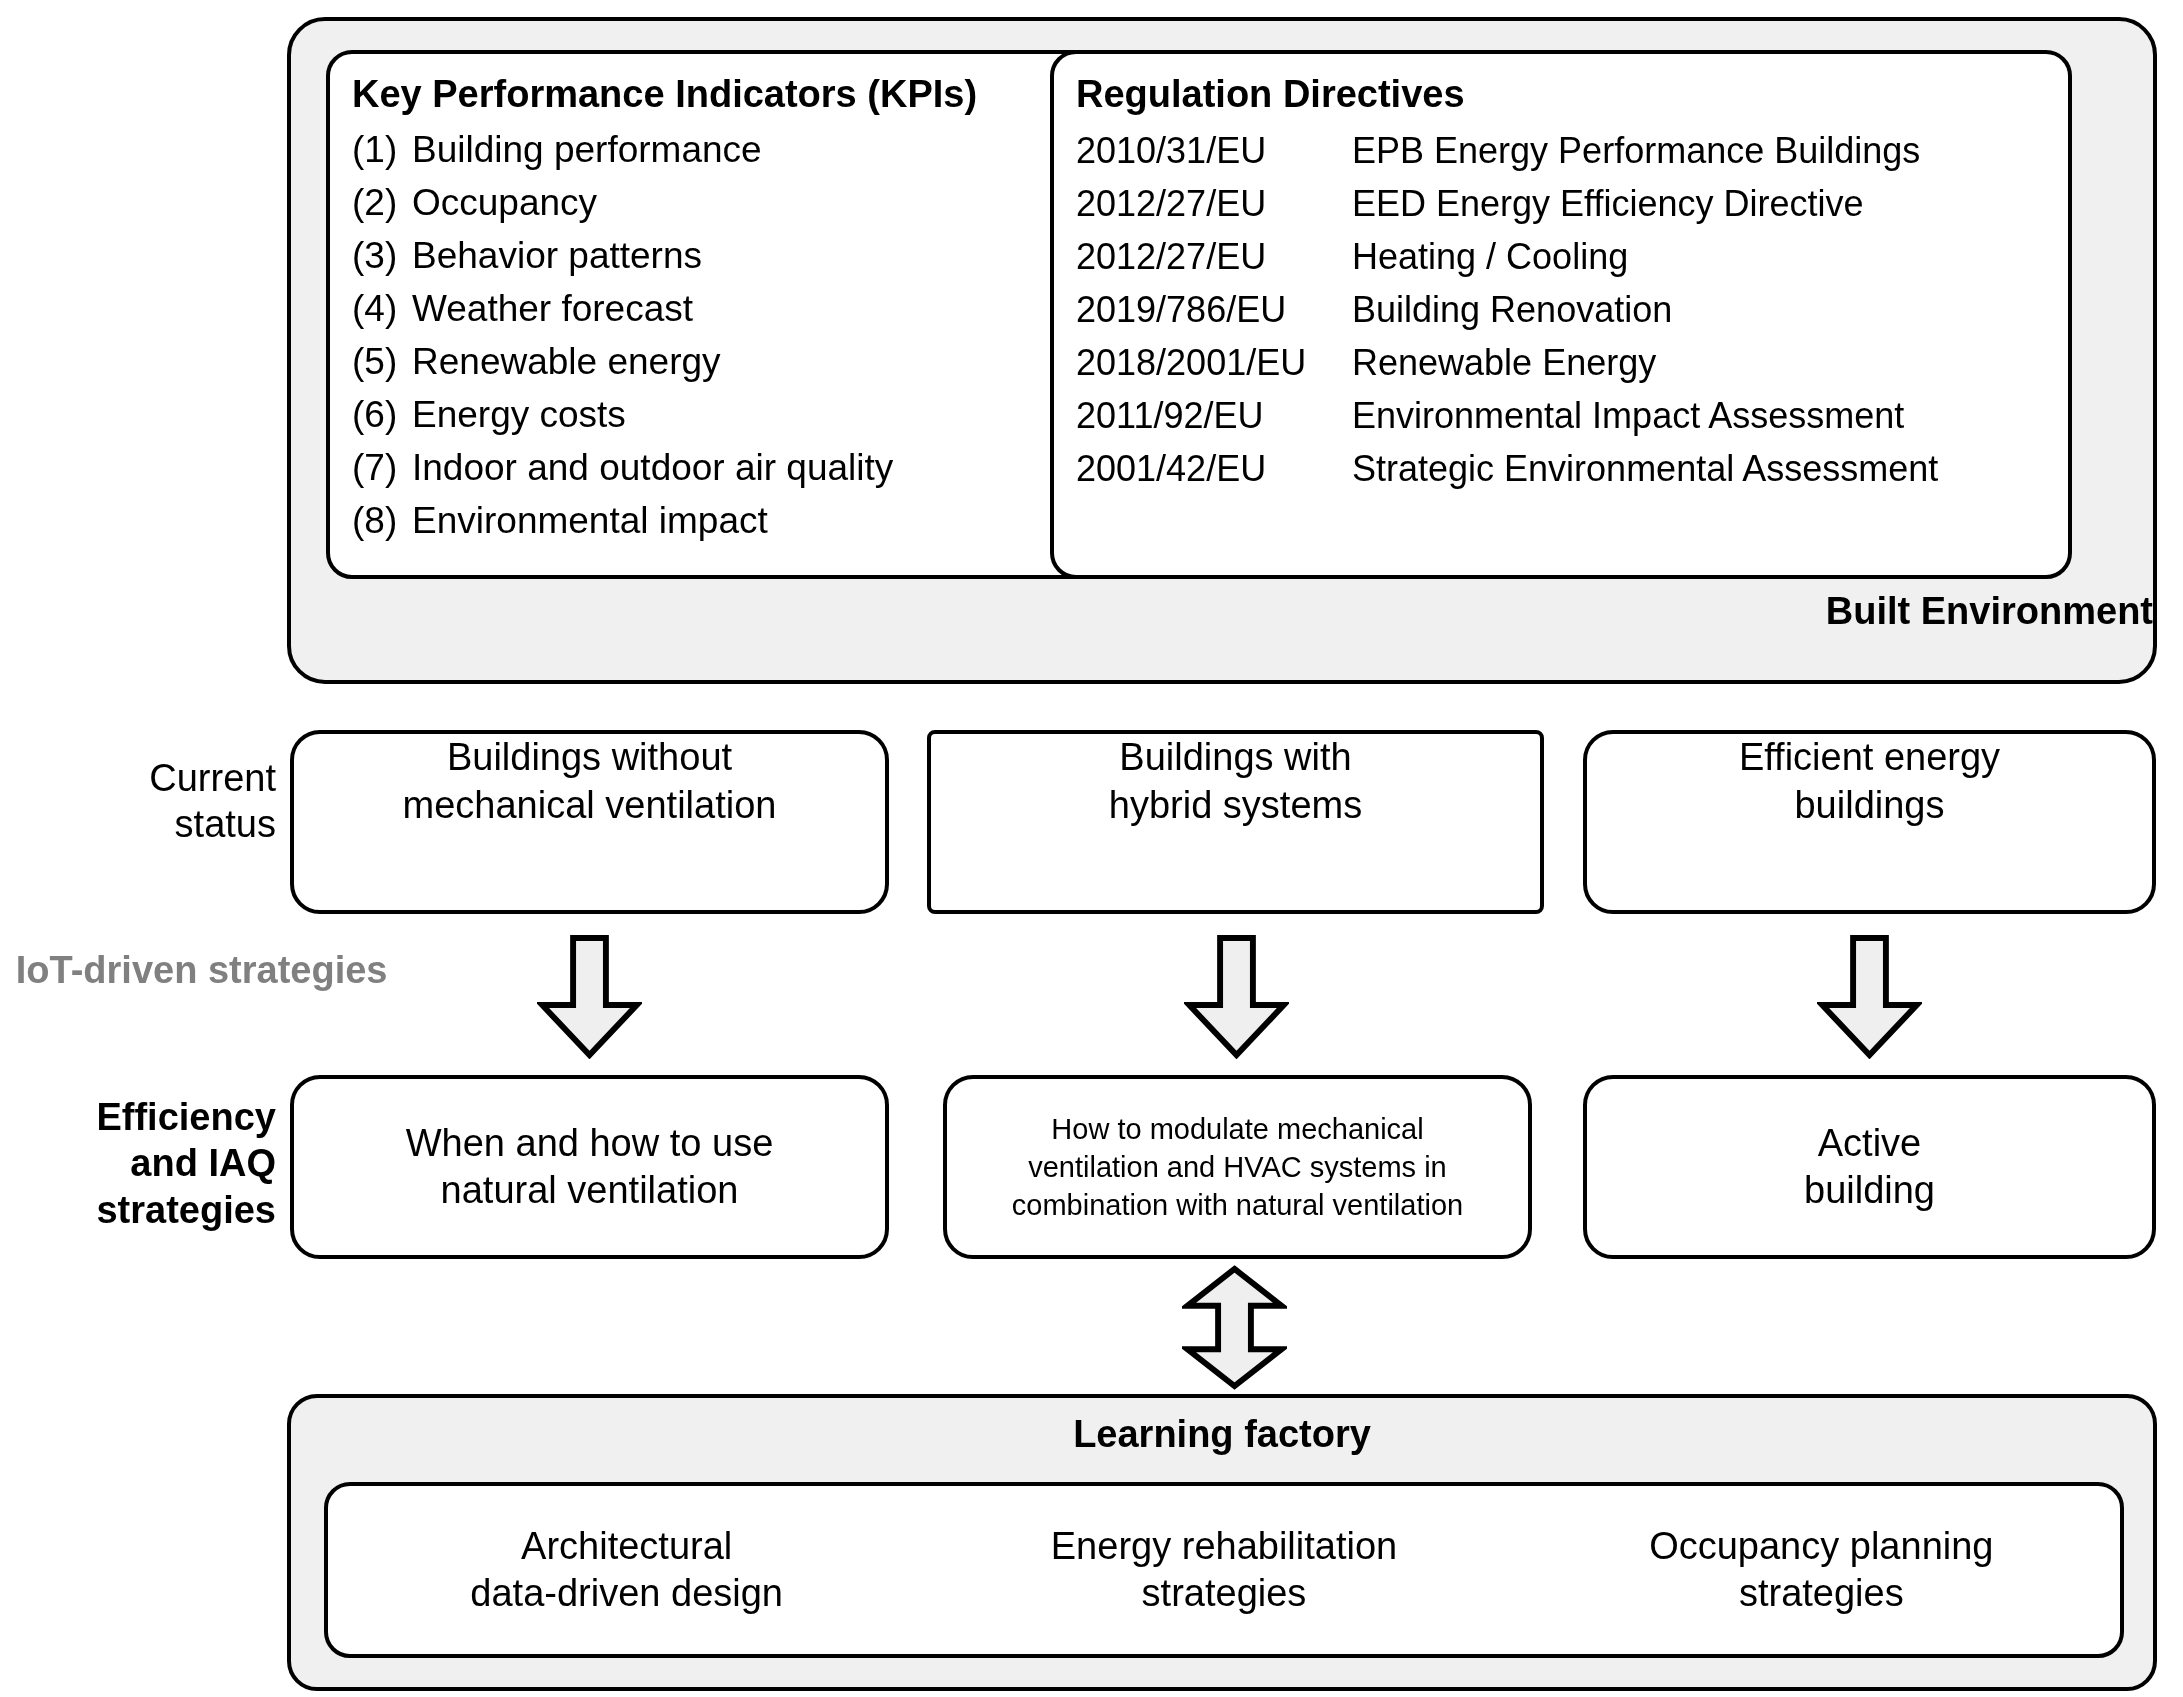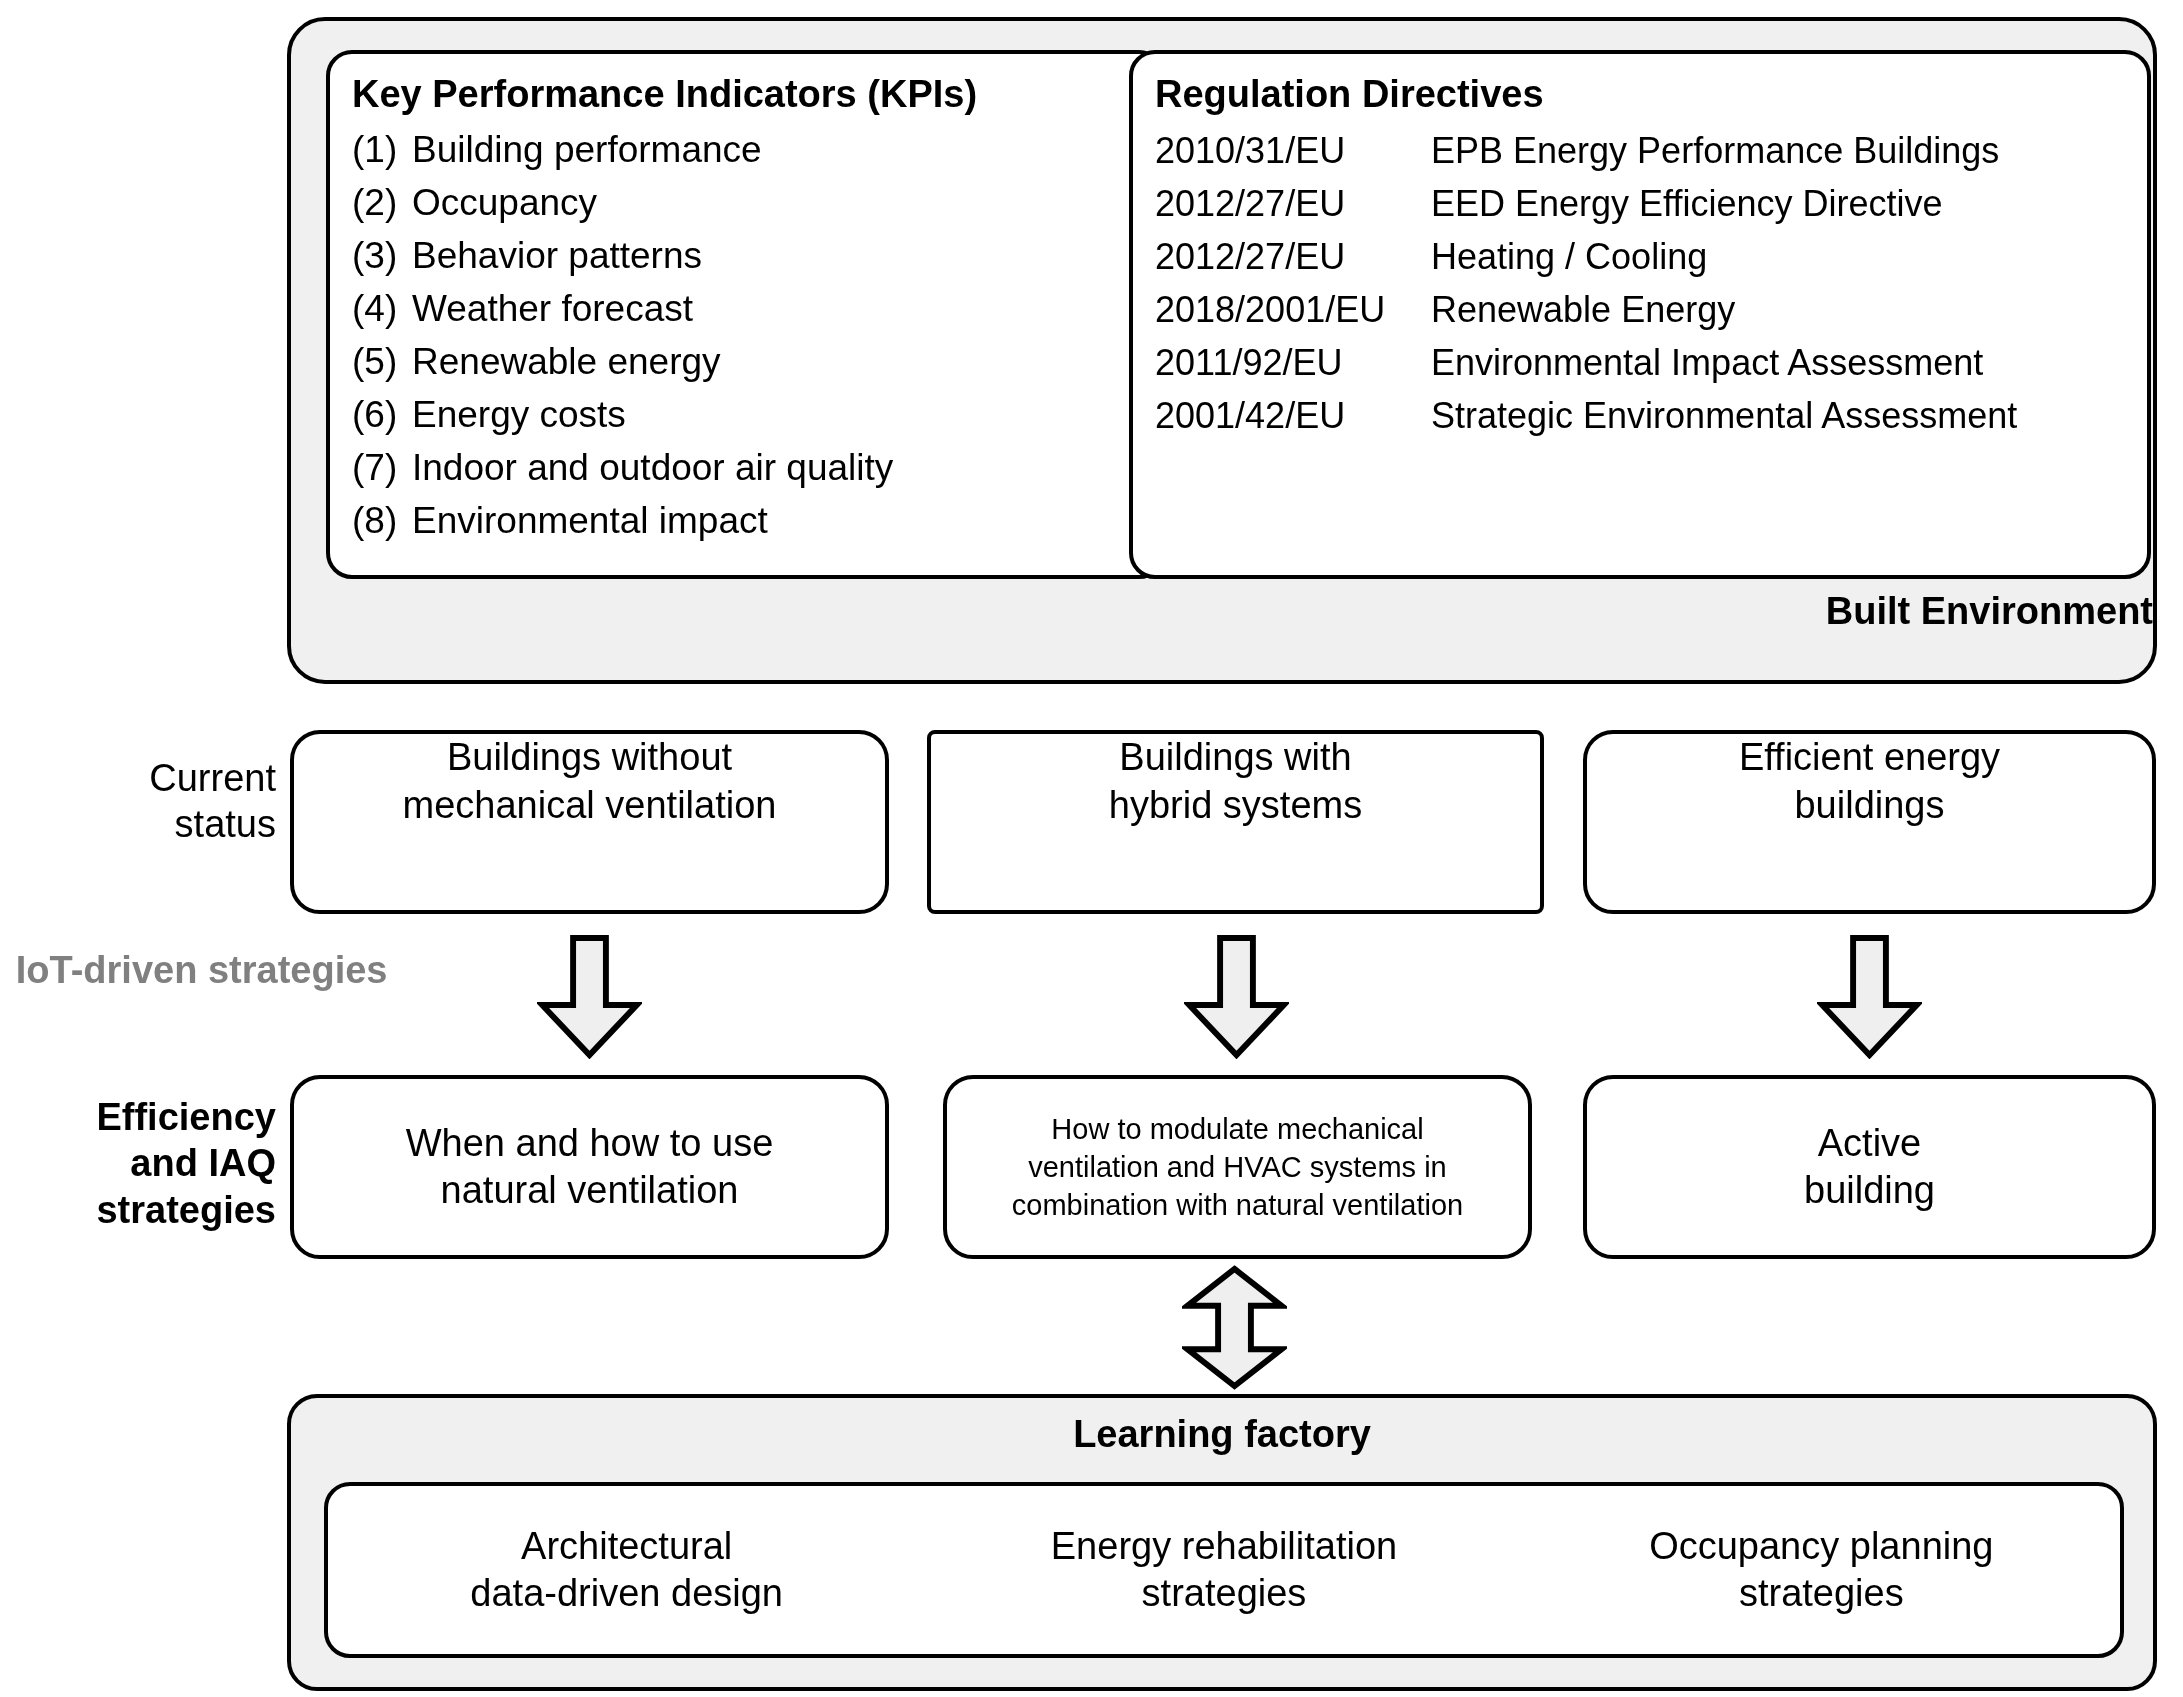--- a/index.html
+++ b/index.html
@@ -32,21 +32,21 @@
     width: 1870px; height: 667px;
     border-radius: 38px;
   }
   #kpi-box {
     left: 35px; top: 29px;
     width: 839px; height: 529px;
     border-radius: 26px;
     padding: 20px 22px 0 22px;
   }
   #reg-box {
-    left: 838px; top: 29px;
+    left: 759px; top: 29px;
     width: 1022px; height: 529px;
     border-radius: 26px;
     padding: 20px 22px 0 22px;
   }
   .panel-title {
     font-size: 38px;
     font-weight: bold;
     line-height: 1.08;
     white-space: nowrap;
   }
@@ -234,20 +234,24 @@
             <span class="reg-code">2010/31/EU</span>
             <span class="reg-text">EPB Energy Performance Buildings</span>
           </div>
           <div class="reg-row">
             <span class="reg-code">2012/27/EU</span>
             <span class="reg-text">EED Energy Efficiency Directive</span>
           </div>
           <div class="reg-row">
             <span class="reg-code">2012/27/EU</span>
             <span class="reg-text">Heating / Cooling</span>
+          </div>
+          <div class="reg-row">
+            <span class="reg-code">2019/786/EU</span>
+            <span class="reg-text">Building Renovation</span>
           </div>
           <div class="reg-row">
             <span class="reg-code">2018/2001/EU</span>
             <span class="reg-text">Renewable Energy</span>
           </div>
           <div class="reg-row">
             <span class="reg-code">2011/92/EU</span>
             <span class="reg-text">Environmental Impact Assessment</span>
           </div>
           <div class="reg-row">

